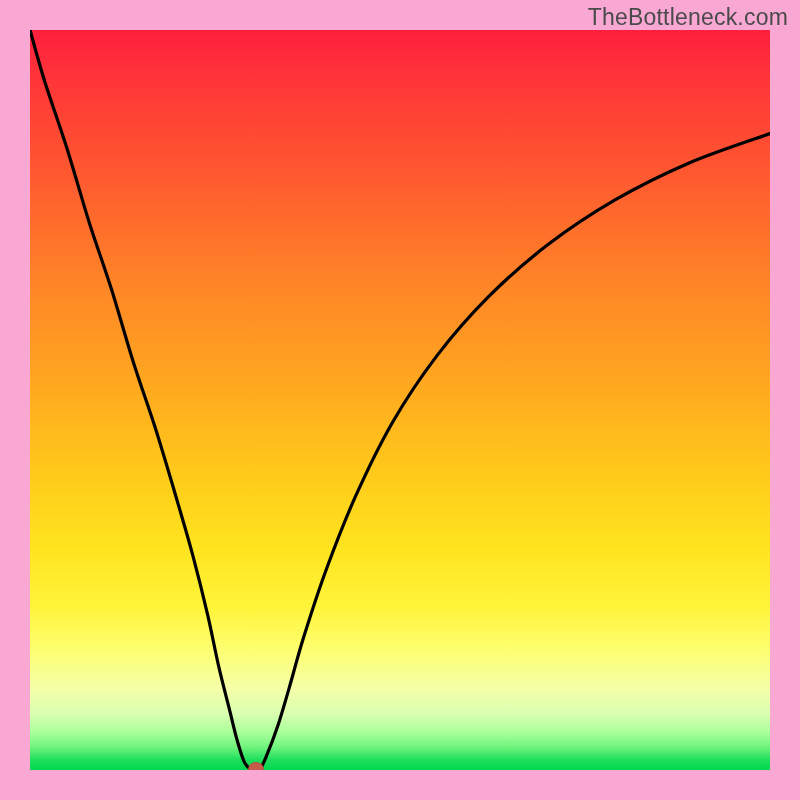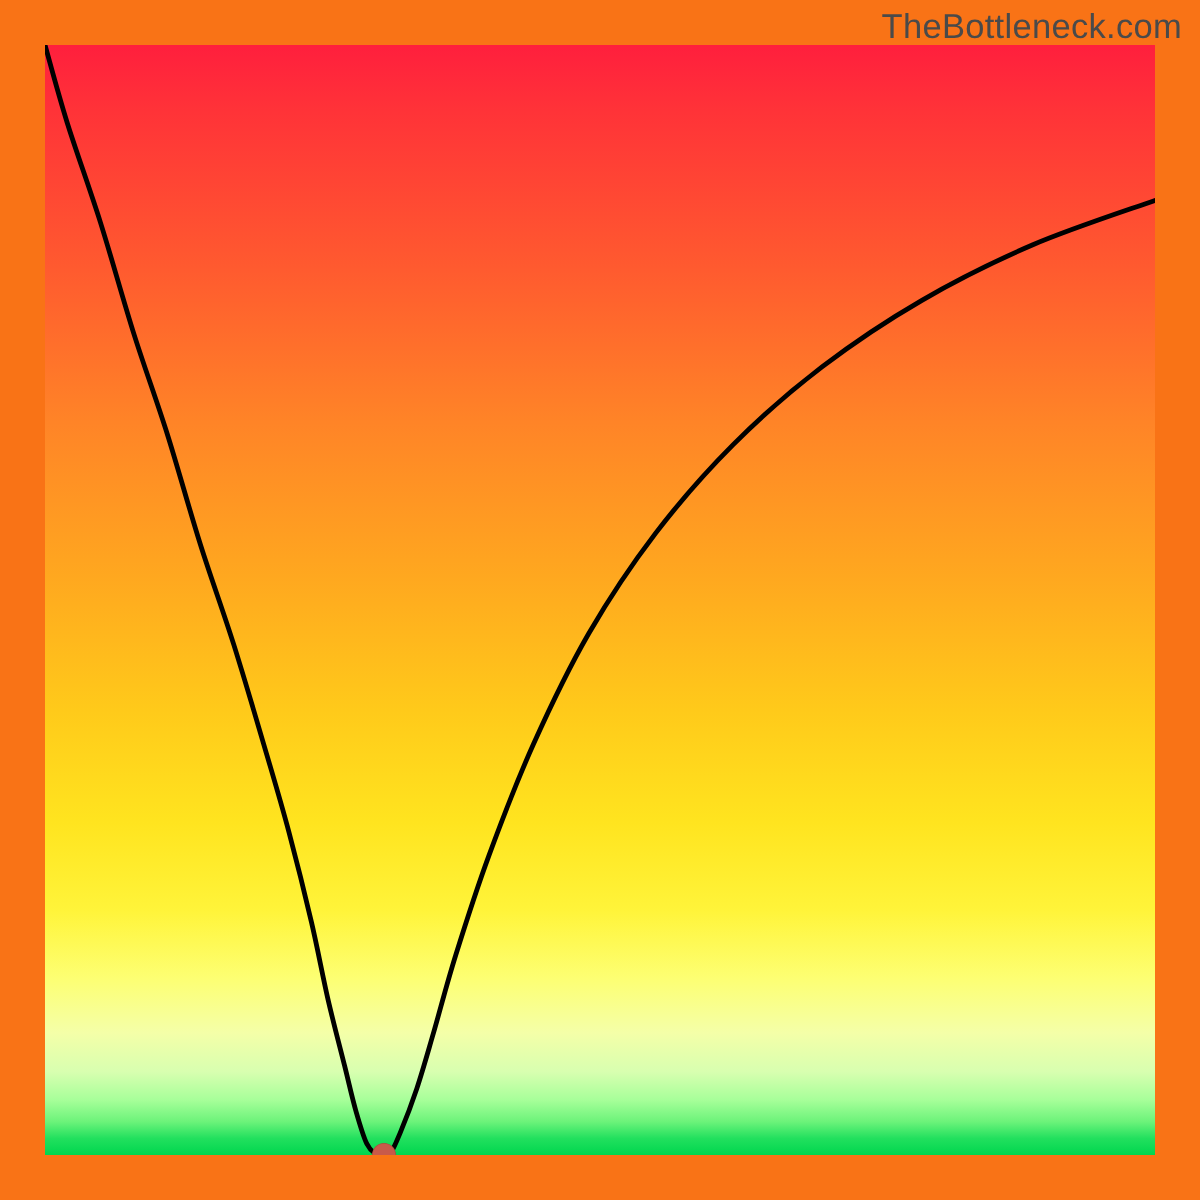--- a/index.html
+++ b/index.html
@@ -8,21 +8,21 @@
     width: 800px;
     height: 800px;
     background: #000;
     overflow: hidden;
     font-family: Arial, Helvetica, sans-serif;
   }
   .frame {
     position: relative;
     width: 800px;
     height: 800px;
-    background: #f97316;
+    background: #f9a8d4;
     text-align: center;
   }
   .watermark {
     position: absolute;
     top: 4px;
     right: 12px;
     color: #4a4a4a;
     font-size: 23px;
     font-weight: 400;
     letter-spacing: 0.2px;

